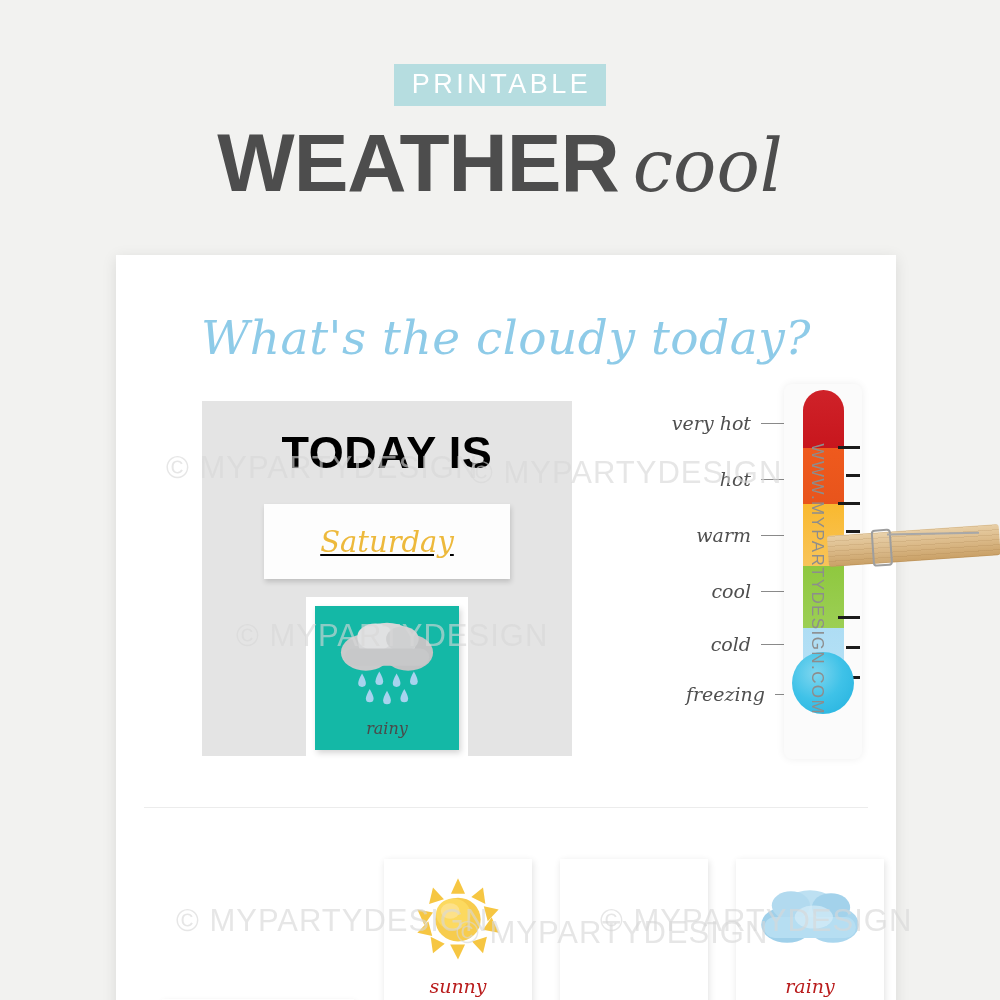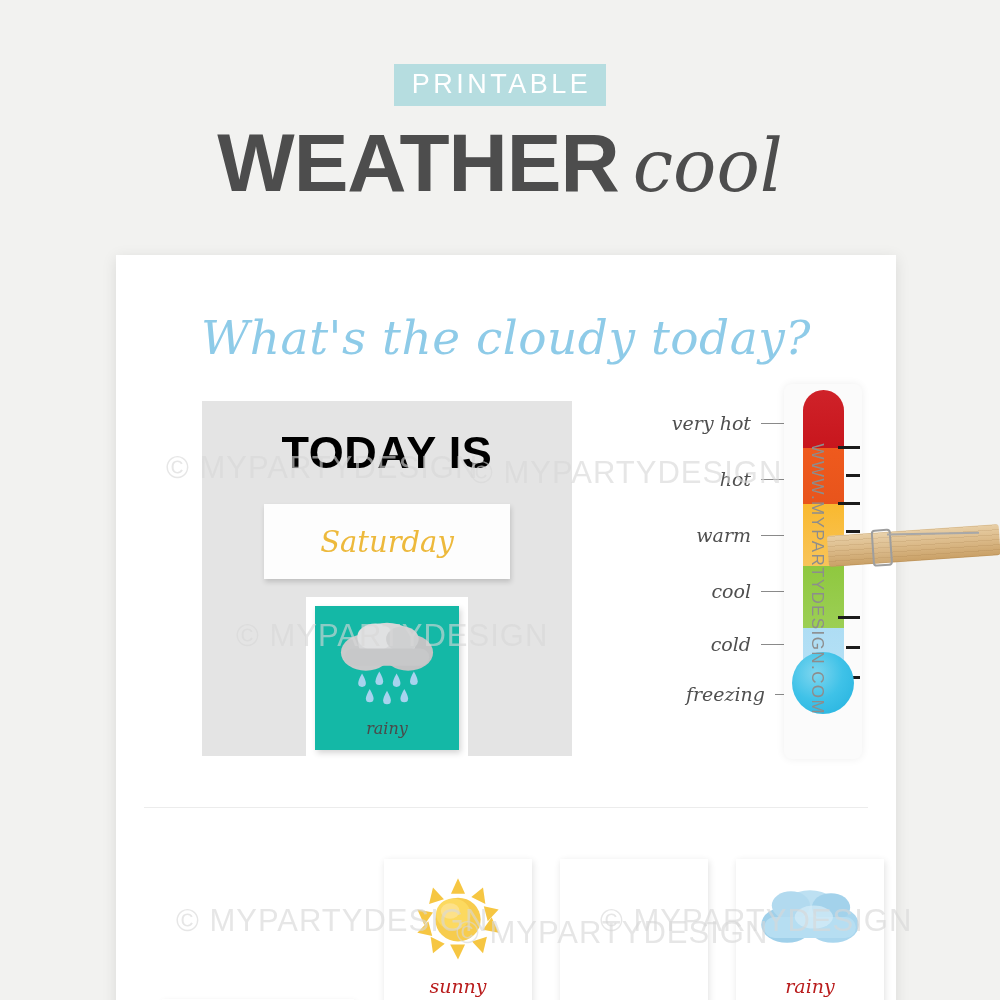--- a/index.html
+++ b/index.html
@@ -79,20 +79,21 @@
     font-weight: 700;
     color: #000000;
     letter-spacing: 0.5px;
   }
 
   .day-frame {
     position: absolute; left: 62px; top: 103px;
     width: 246px; height: 75px;
     background: #ffffff;
     padding: 0;
+    text-decoration: underline;
   }
   .day-inner {
     width: 100%; height: 100%;
     background: #fdfdfd;
     box-shadow: 1px 3px 5px rgba(0,0,0,0.16);
     display: flex; align-items: center; justify-content: center;
   }
   .day-text {
     font-family: "DejaVu Serif", serif;
     font-style: italic;

